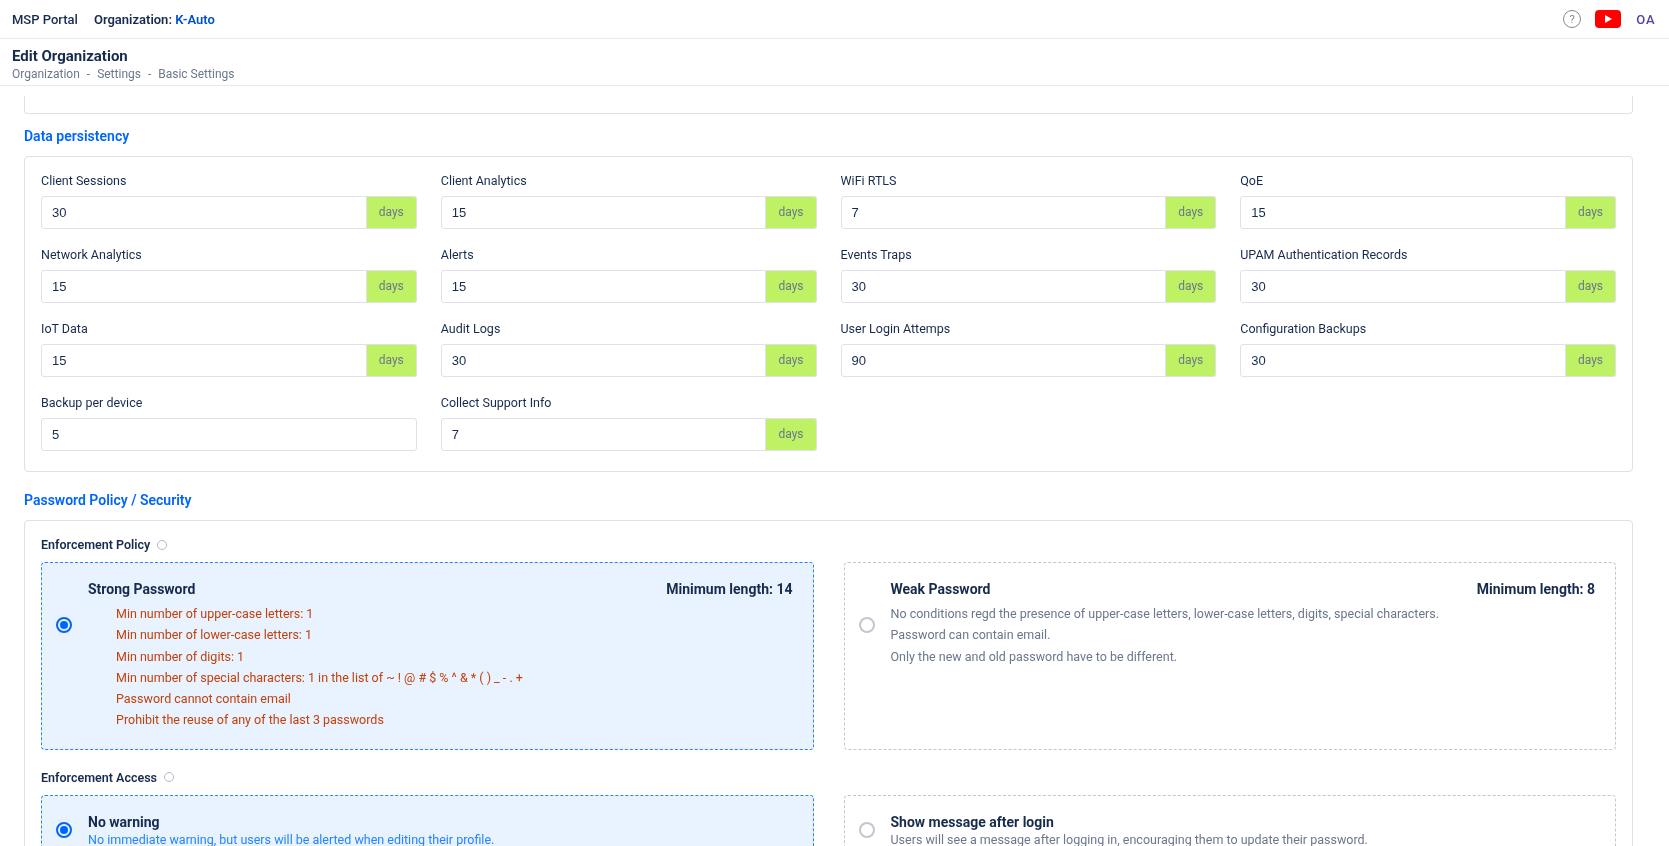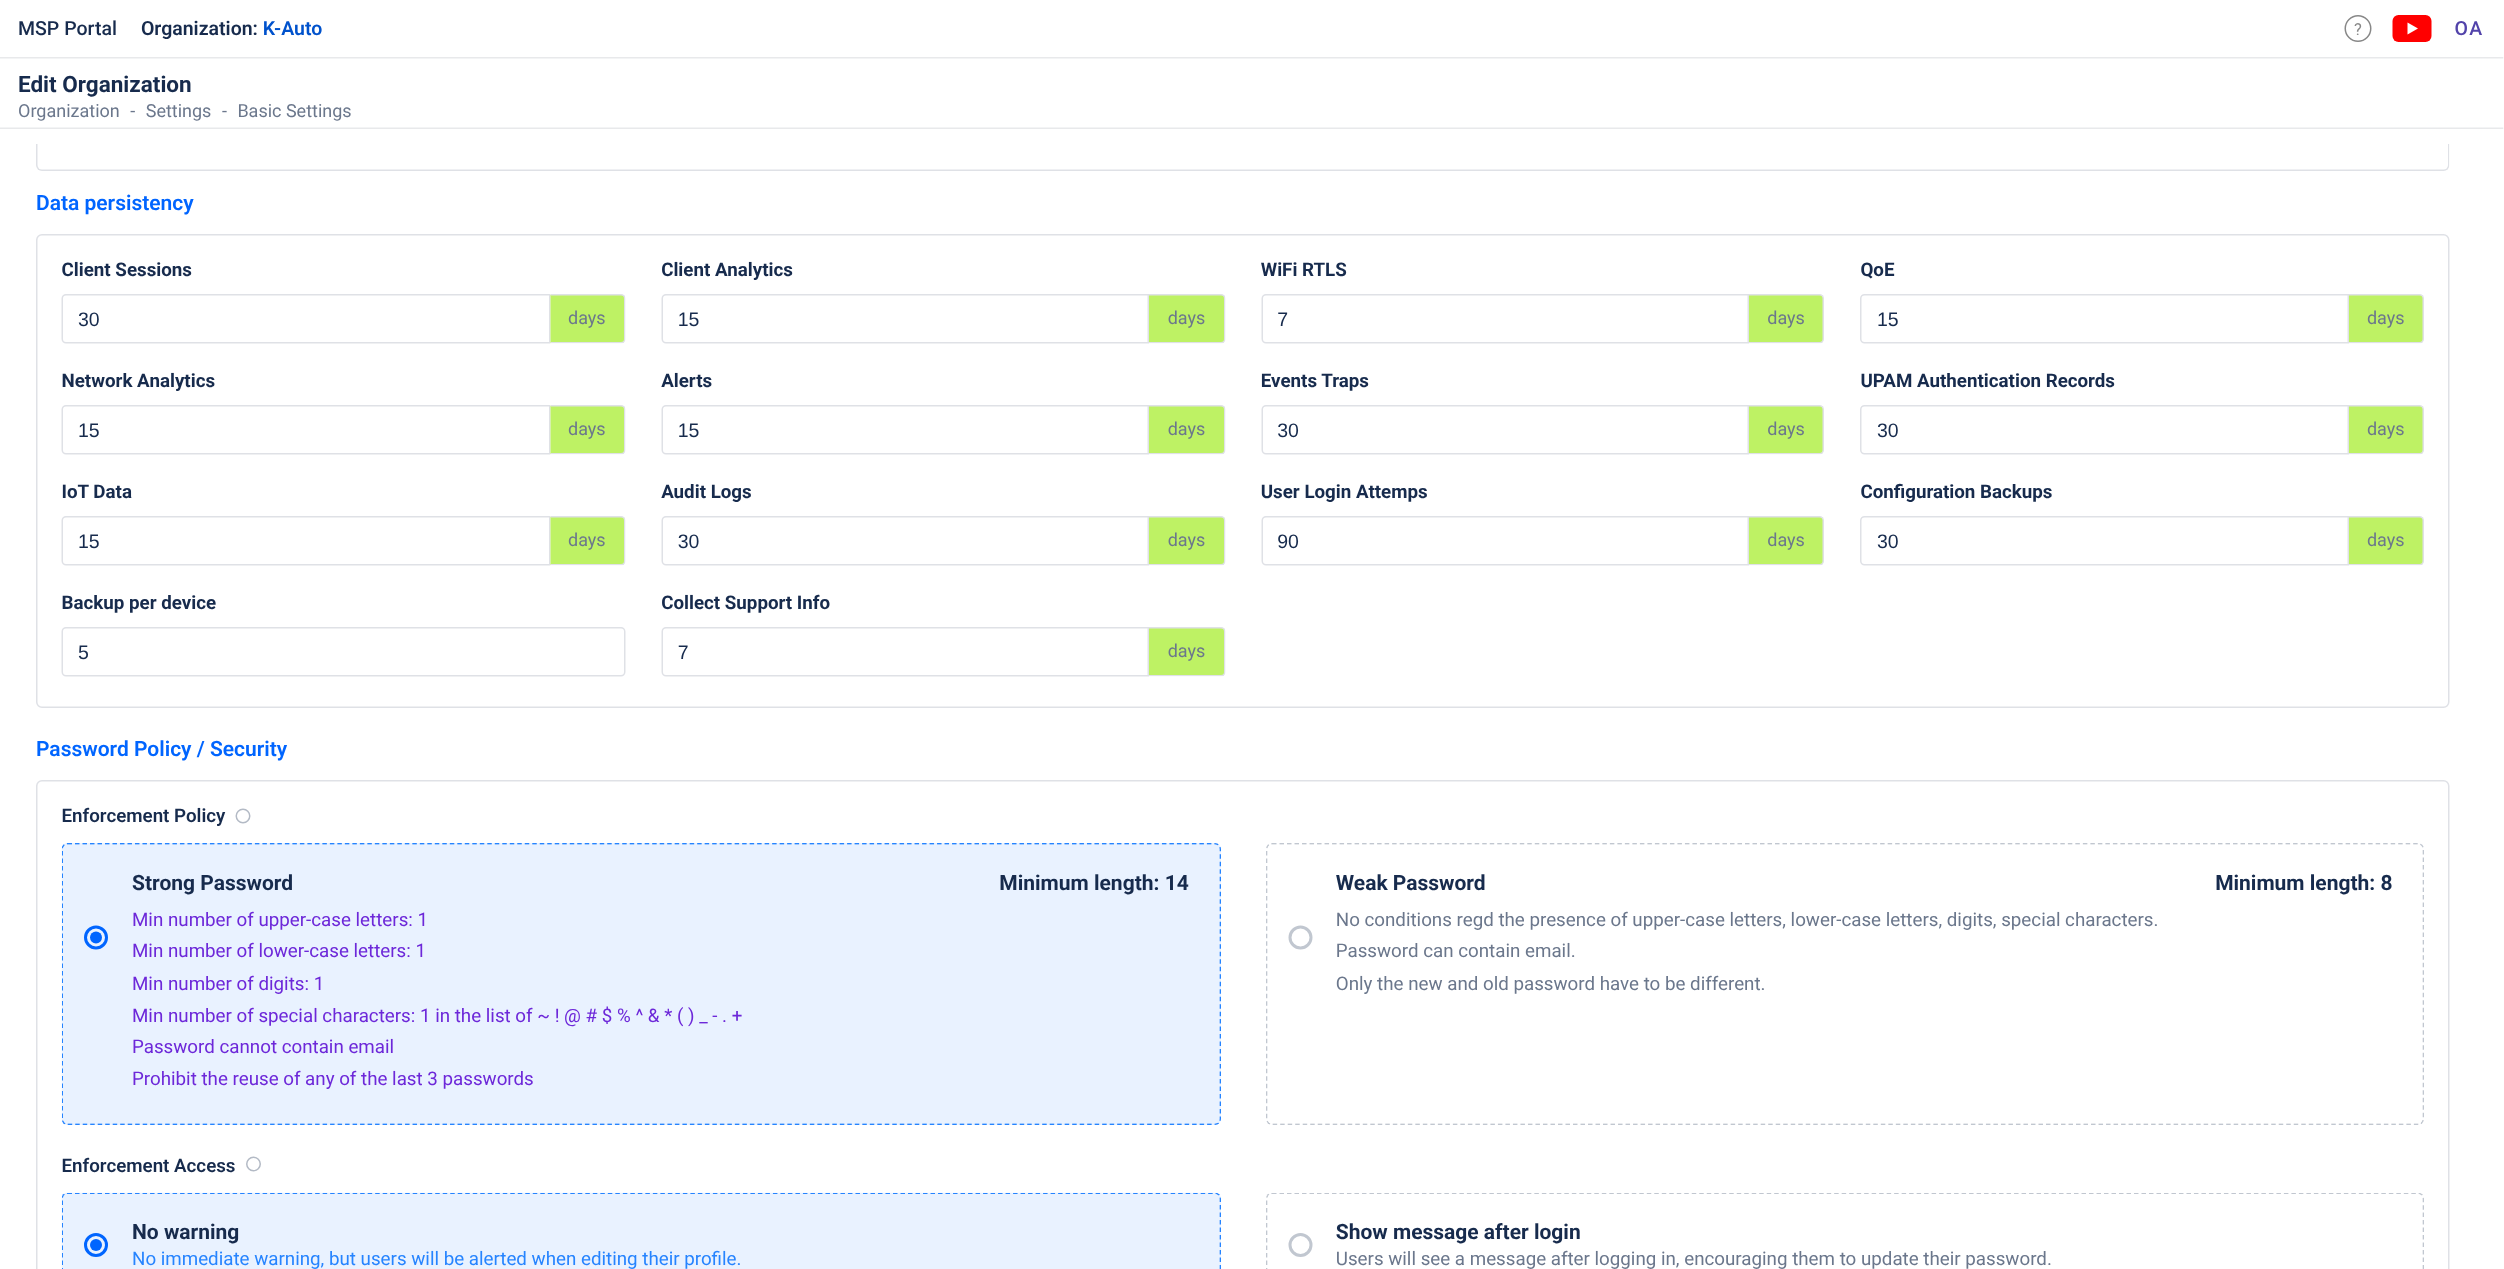--- a/index.html
+++ b/index.html
@@ -61,21 +61,21 @@
     .card {
       border: 1px solid #dfe1e6; border-radius: 4px;
       padding: 16px 16px 20px 16px; margin: 0 8px 20px 8px;
     }
     .grid {
       display: grid;
       grid-template-columns: repeat(4, 1fr);
       gap: 18px 24px;
     }
     .field-label {
-      font-size: 12.5px; font-weight: 700; color: #172b4d;
+      font-size: 12.5px; font-weight: 400; color: #172b4d;
       margin-bottom: 8px; display: block;
     }
     .info-dot {
       display: inline-block; width: 10px; height: 10px;
       border: 1px solid #b3bac5; border-radius: 50%; margin-left: 4px;
       vertical-align: middle; position: relative; top: -1px;
     }
     .input-group { display: flex; }
     .input-group input {
       flex: 1; border: 1px solid #dfe1e6; border-radius: 3px 0 0 3px;
@@ -124,21 +124,21 @@
     .policy-head {
       display: flex; justify-content: space-between; align-items: baseline;
       margin-bottom: 6px;
     }
     .policy-title { font-weight: 700; font-size: 14px; color: #172b4d; }
     .min-len { font-weight: 700; font-size: 14px; color: #172b4d; }
     .rule-list { list-style: none; }
     .rule-list li {
       font-size: 12.5px; line-height: 1.7;
     }
-    .policy-box.selected .rule-list li { color: #6d28d9; }
+    .policy-box.selected .rule-list li { color: #c2410c; margin-left: 28px; }
     .policy-box:not(.selected) .rule-list li { color: #6b778c; }
     .access-row .radio { margin-top: 8px; }
     .access-desc { font-size: 12.5px; line-height: 1.6; }
     .policy-box.selected .access-desc { color: #2684ff; }
     .policy-box:not(.selected) .access-desc { color: #6b778c; }
   </style>
 </head>
 <body>
 
 <div class="topbar">

